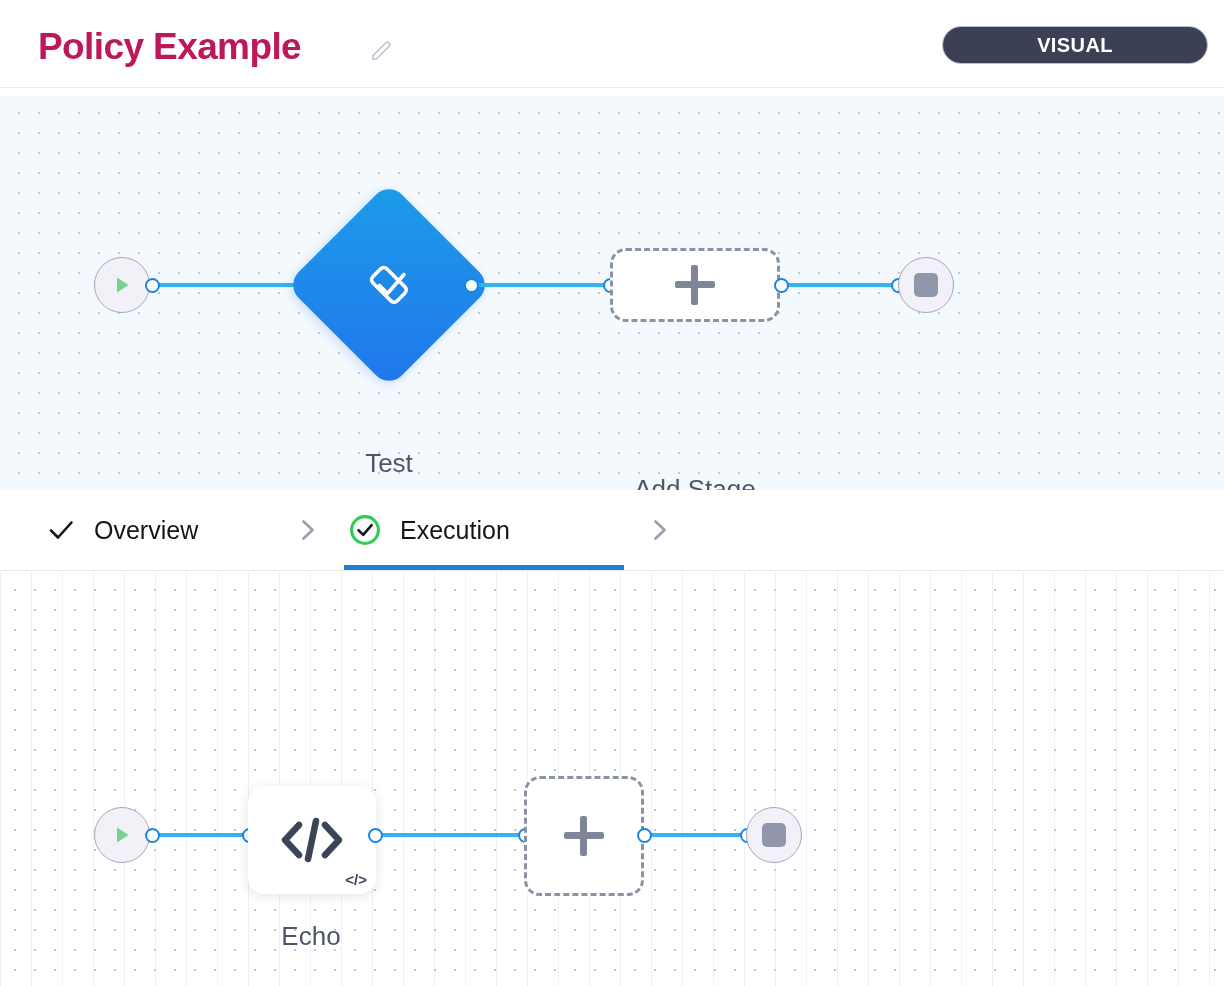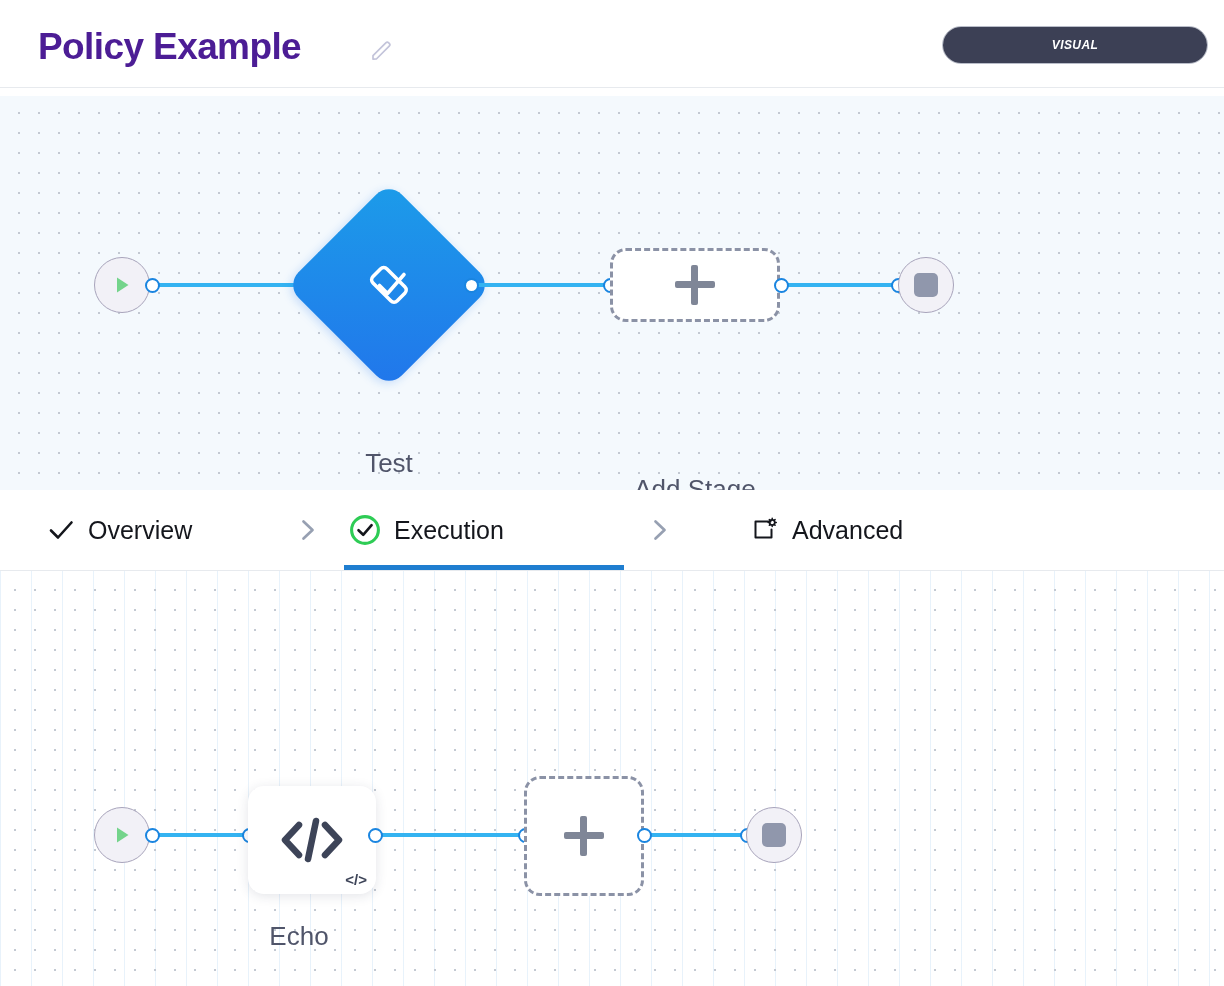--- a/index.html
+++ b/index.html
@@ -30,21 +30,21 @@
     background: #ffffff;
     border-bottom: 1px solid #e7eaee;
     box-sizing: border-box;
   }
   .page-title {
     position: absolute;
     left: 38px;
     top: 25px;
     font-size: 37px;
     font-weight: bold;
-    color: #4c1d95;
+    color: #be185d;
     letter-spacing: -0.6px;
     line-height: 44px;
     white-space: nowrap;
   }
   .edit-pencil {
     position: absolute;
     left: 366px;
     top: 36px;
     width: 30px;
     height: 30px;
@@ -63,28 +63,27 @@
     box-sizing: border-box;
     display: flex;
     align-items: stretch;
     overflow: hidden;
   }
   .view-toggle .seg {
     flex: 1;
     display: flex;
     align-items: center;
     justify-content: center;
-    font-size: 12px;
+    font-size: 20px;
     font-weight: bold;
     letter-spacing: 0.4px;
     color: #3b4050;
     cursor: pointer;
     border-radius: 19px;
     margin: -1px;
-    font-style: italic;
   }
   .view-toggle .seg.active {
     background: #3c4055;
     color: #ffffff;
   }
 
   
   .canvas {
     position: absolute;
     left: 0;
@@ -129,21 +128,21 @@
     width: 1224px;
     height: 1px;
     background: #e7eaee;
   }
   .tab {
     position: absolute;
     top: 0;
     height: 80px;
     display: flex;
     align-items: center;
-    gap: 12px;
+    gap: 18px;
     cursor: pointer;
     padding: 0 4px;
     box-sizing: border-box;
   }
   .tab-label {
     font-size: 25px;
     color: #14161c;
     white-space: nowrap;
   }
   .tab.active .tab-label {
@@ -351,29 +350,20 @@
       </svg>
       <span class="tab-label">Execution</span>
     </div>
 
     <div class="tab-sep" style="left:646px;">
       <svg width="28" height="28" viewBox="0 0 28 28" fill="none">
         <path d="M9.5 5.5 L18.5 14 L9.5 22.5" stroke="#97a0b2" stroke-width="2.7" stroke-linecap="round" stroke-linejoin="round"></path>
       </svg>
     </div>
 
-    <div class="tab" style="left:744px; width:200px;">
-      <svg width="32" height="32" viewBox="0 0 32 32" fill="none">
-        <path d="M22.5 7.5 L7.5 7.5 L7.5 23.5 L23.5 23.5 L23.5 15.5" stroke="#14161c" stroke-width="2" stroke-linecap="round" stroke-linejoin="round"></path>
-        <circle cx="24.2" cy="8.4" r="2.6" stroke="#14161c" stroke-width="1.7" fill="none"></circle>
-        <path d="M24.2 4.3 L24.2 5.6 M24.2 11.2 L24.2 12.5 M20.1 8.4 L21.4 8.4 M27 8.4 L28.3 8.4
-                 M21.3 5.5 L22.2 6.4 M26.2 10.4 L27.1 11.3 M27.1 5.5 L26.2 6.4 M22.2 10.4 L21.3 11.3" stroke="#14161c" stroke-width="1.5" stroke-linecap="round"></path>
-      </svg>
-      <span class="tab-label">Advanced</span>
-    </div>
 
     <div class="tabbar-underline"></div>
   </div>
 
   <div class="canvas canvas-bottom">
 
     <div class="node endpoint-circle" style="left:94px; top:236px; width:56px; height:56px;">
       <svg width="24" height="24" viewBox="0 0 24 24">
         <path d="M7 4.6 L18.5 12 L7 19.4 Z" fill="#74d48b"></path>
       </svg>
@@ -384,21 +374,21 @@
     <div class="conn-dot" style="left:242px; top:257px;"></div>
 
     <div class="step-card" style="left:248px; top:215px; width:128px; height:108px;">
       <svg width="74" height="60" viewBox="0 0 74 60" fill="none">
         <path d="M24 15 L10 30 L24 45" stroke="#3d4458" stroke-width="6.5" stroke-linecap="round" stroke-linejoin="round"></path>
         <path d="M50 15 L64 30 L50 45" stroke="#3d4458" stroke-width="6.5" stroke-linecap="round" stroke-linejoin="round"></path>
         <path d="M41 11 L33 49" stroke="#3d4458" stroke-width="6.5" stroke-linecap="round"></path>
       </svg>
       <span class="code-badge">&lt;/&gt;</span>
     </div>
-    <div class="node-label" style="left:224px; top:350px; width:150px;">Echo</div>
+    <div class="node-label" style="left:236px; top:350px; width:150px;">Echo</div>
 
     <div class="conn-line" style="left:378px; top:262px; width:155px;"></div>
     <div class="conn-dot" style="left:368px; top:257px;"></div>
     <div class="conn-dot" style="left:518px; top:257px;"></div>
 
     <div class="node add-node" style="left:524px; top:205px; width:120px; height:120px;">
       <div class="plus-glyph"></div>
     </div>
 
     <div class="conn-line" style="left:646px; top:262px; width:110px;"></div>

